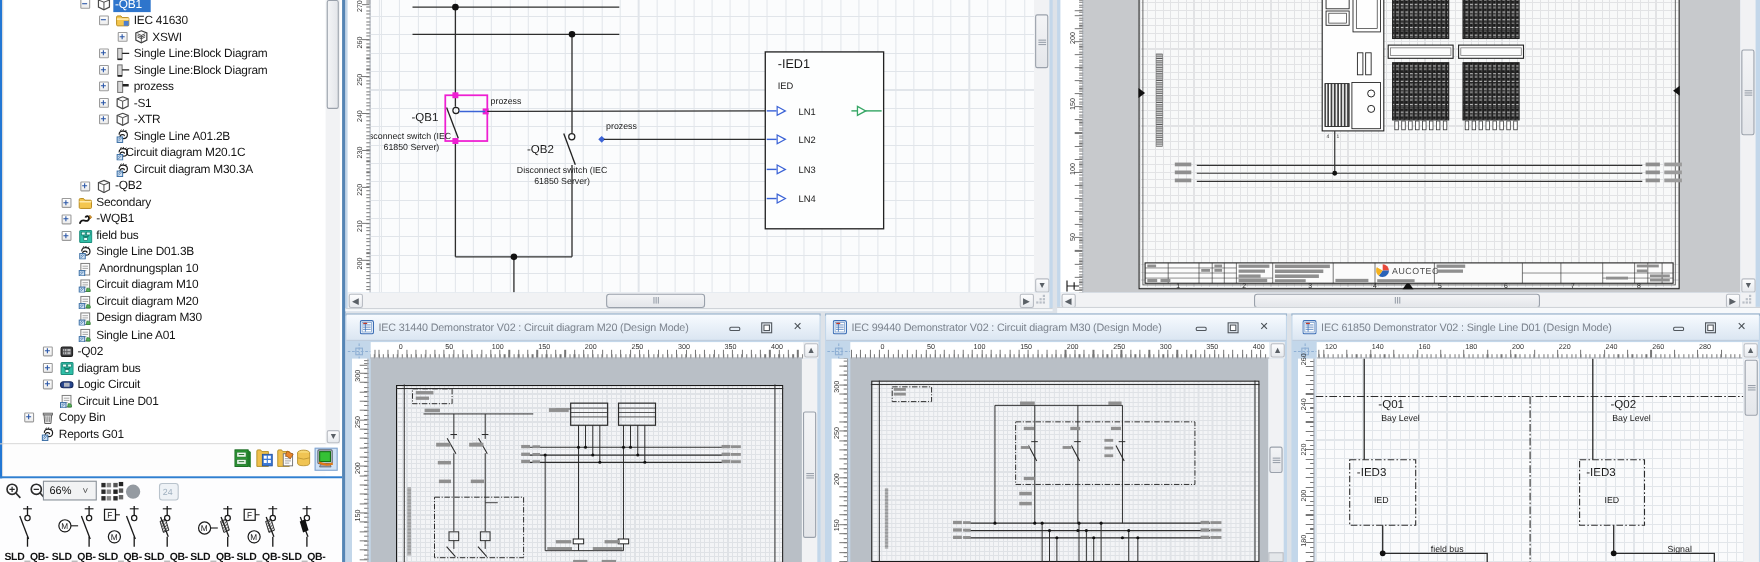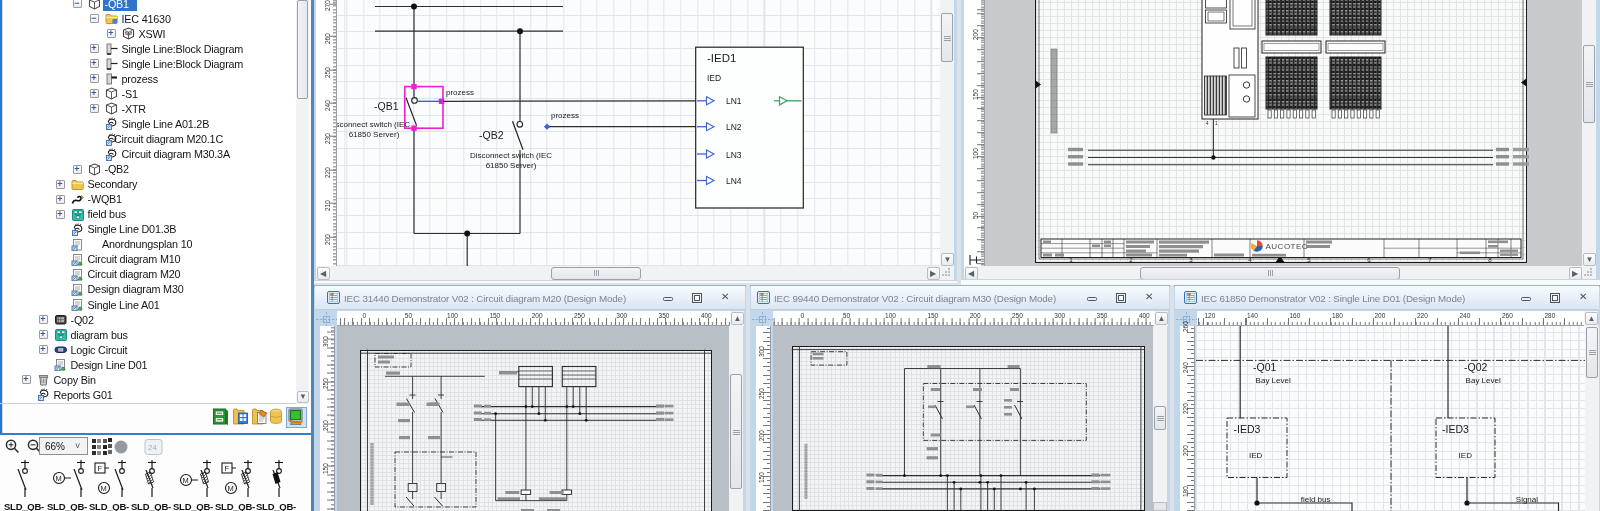--- a/index.html
+++ b/index.html
@@ -173,21 +173,21 @@
       <use href="#netI"></use>
     </svg>
 <div class="lb" style="left:87.5px;top:207.2px">field bus</div>
 <svg style="position:absolute;left:71.0px;top:222.8px" width="13" height="13" viewBox="0 0 13 13">
       <use href="#scrib"></use>
     </svg>
 <div class="lb" style="left:87.5px;top:222.2px">Single Line D01.3B</div>
 <svg style="position:absolute;left:71.0px;top:237.8px" width="13" height="13" viewBox="0 0 13 13">
       <use href="#pageA"></use>
     </svg>
-<div class="lb" style="left:102px;top:237.3px">Anordnungsplan 10</div>
+<div class="lb" style="left:90px;top:237.3px">Anordnungsplan 10</div>
 <svg style="position:absolute;left:71.0px;top:252.9px" width="13" height="13" viewBox="0 0 13 13">
       <use href="#pageG"></use>
     </svg>
 <div class="lb" style="left:87.5px;top:252.4px">Circuit diagram M10</div>
 <svg style="position:absolute;left:71.0px;top:267.9px" width="13" height="13" viewBox="0 0 13 13">
       <use href="#pageG"></use>
     </svg>
 <div class="lb" style="left:87.5px;top:267.4px">Circuit diagram M20</div>
 <svg style="position:absolute;left:71.0px;top:282.9px" width="13" height="13" viewBox="0 0 13 13">
       <use href="#pageG"></use>
@@ -208,21 +208,21 @@
     </svg>
 <div class="lb" style="left:70.5px;top:327.6px">diagram bus</div>
 <div class="eb" style="left:38.5px;top:345.2px">+</div>
 <svg style="position:absolute;left:54.0px;top:343.2px" width="13" height="13" viewBox="0 0 13 13">
       <use href="#capsI"></use>
     </svg>
 <div class="lb" style="left:70.5px;top:342.7px">Logic Circuit</div>
 <svg style="position:absolute;left:54.0px;top:358.2px" width="13" height="13" viewBox="0 0 13 13">
       <use href="#pageG"></use>
     </svg>
-<div class="lb" style="left:70.5px;top:357.7px">Design Line D01</div>
+<div class="lb" style="left:70.5px;top:357.7px">Circuit Line D01</div>
 <div class="eb" style="left:21.5px;top:375.2px">+</div>
 <svg style="position:absolute;left:37.0px;top:373.2px" width="13" height="13" viewBox="0 0 13 13">
       <use href="#binI"></use>
     </svg>
 <div class="lb" style="left:53.5px;top:372.8px">Copy Bin</div>
 <svg style="position:absolute;left:37.0px;top:388.3px" width="13" height="13" viewBox="0 0 13 13">
       <use href="#scrib"></use>
     </svg>
 <div class="lb" style="left:53.5px;top:387.8px">Reports G01</div>
 <div style="position:absolute;left:296px;top:0px;width:13px;height:404px;background:#f1f2f4"></div>

